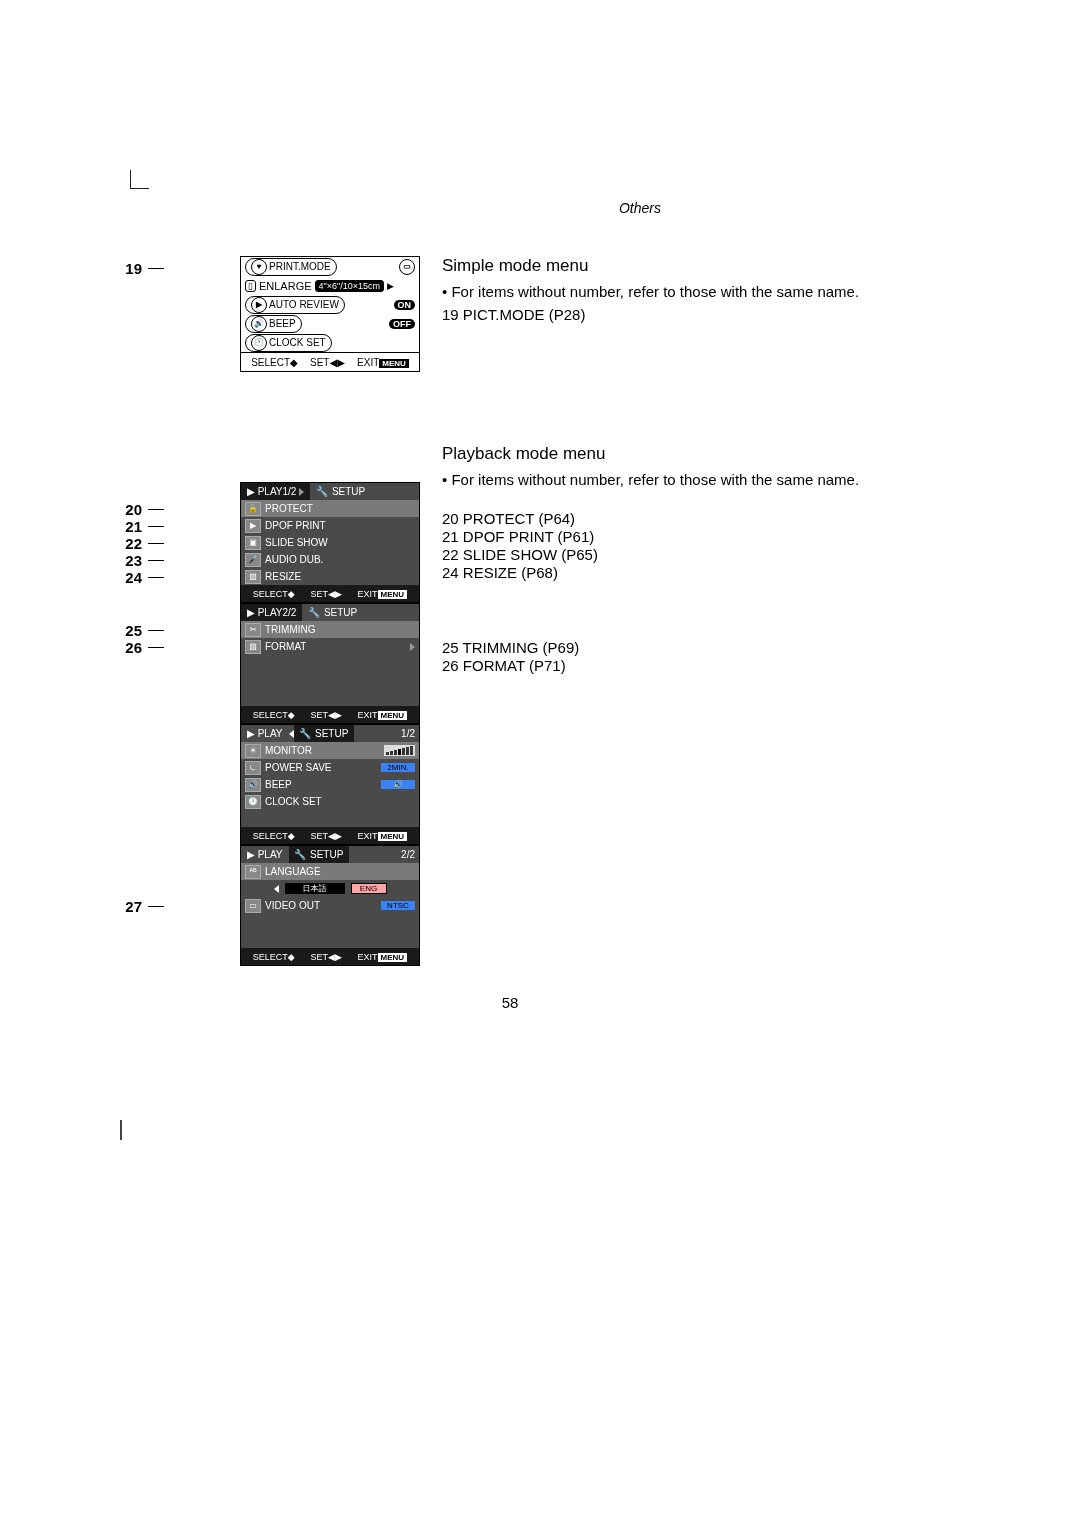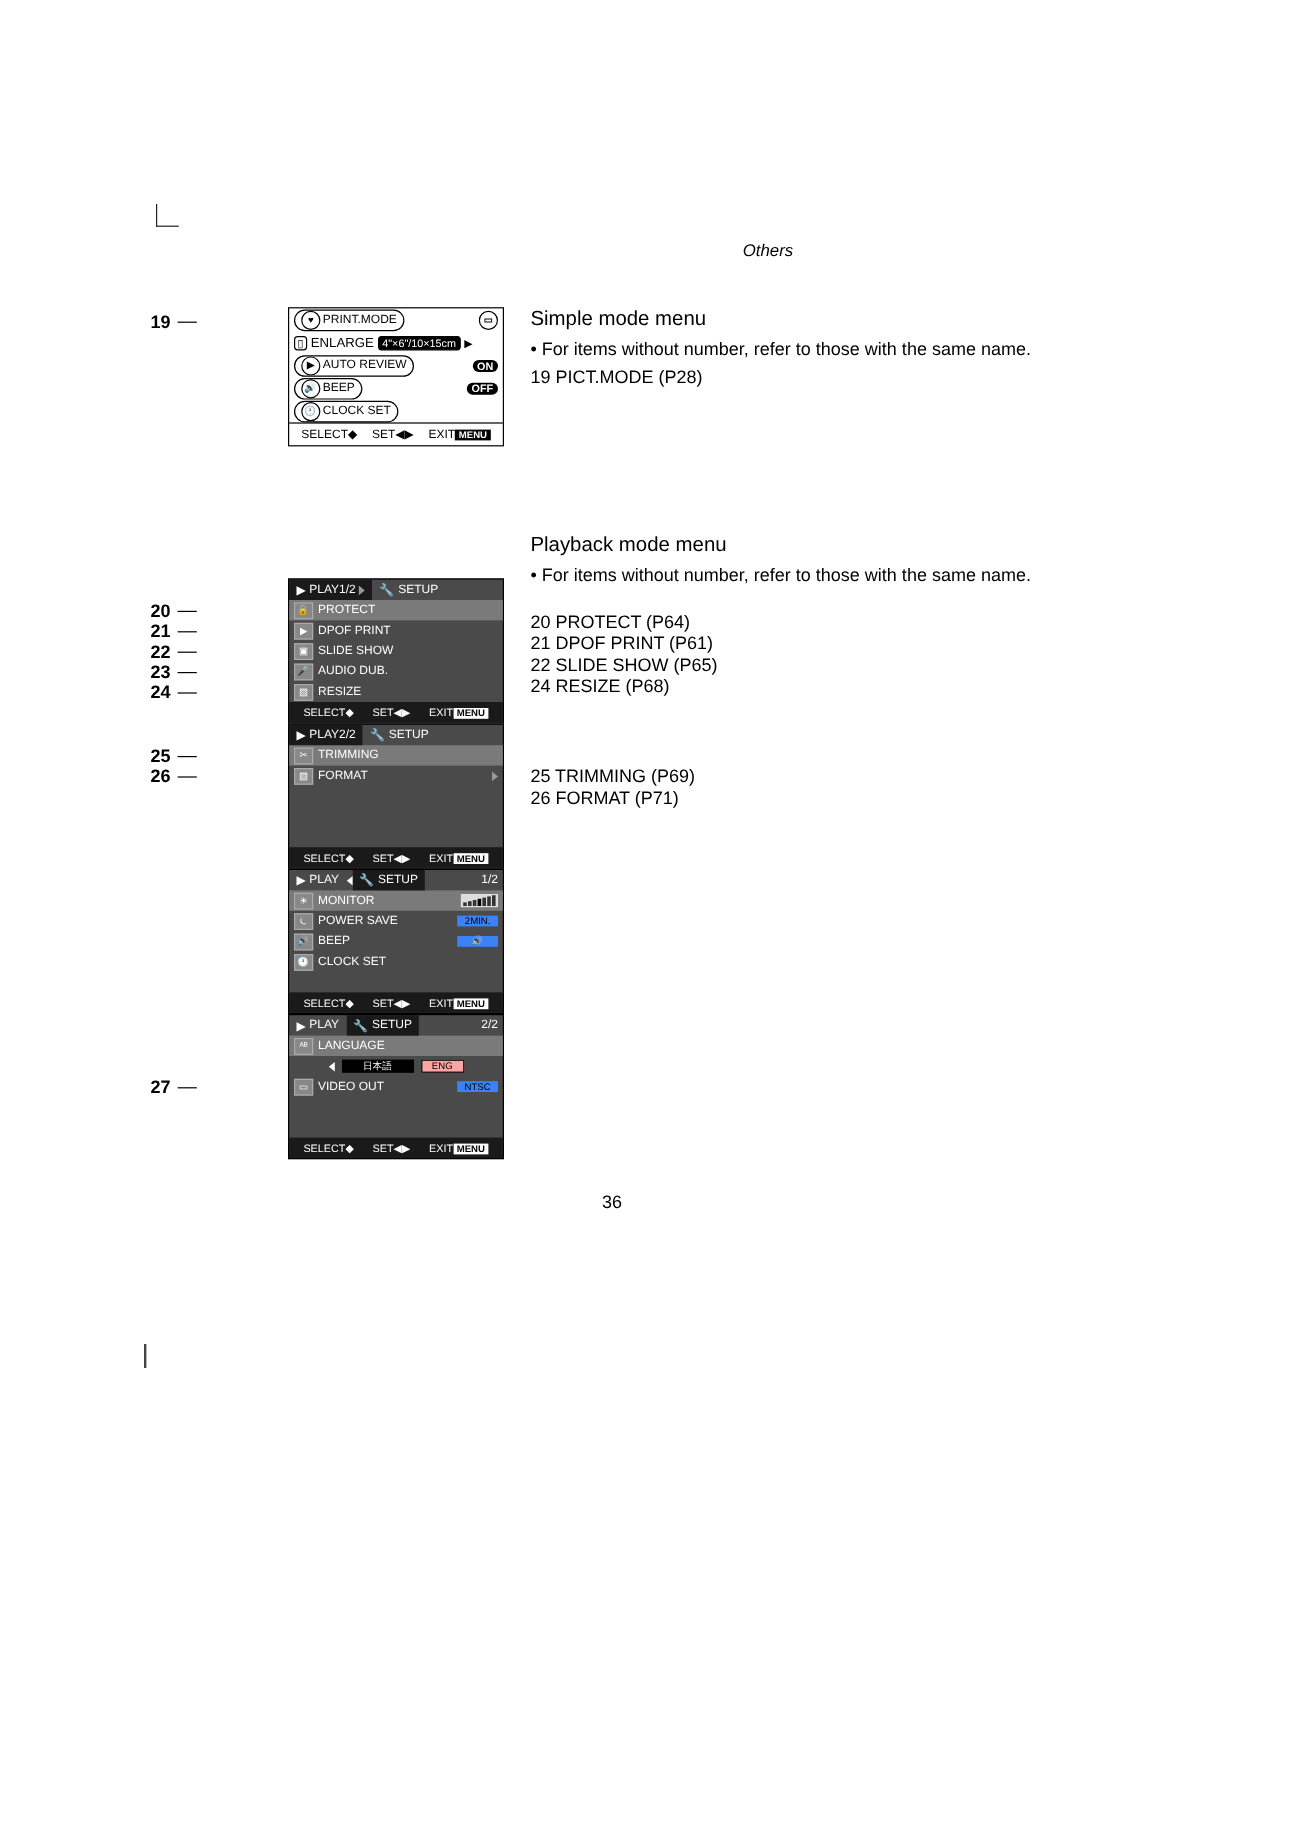--- a/index.html
+++ b/index.html
@@ -544,16 +544,16 @@
 
       <div style="height:56px;"></div>
       <div class="item-line">25  TRIMMING (P69)</div>
       <div class="item-line">26  FORMAT (P71)</div>
 
       <div style="height:240px;"></div>
     </div>
 
   </div>
 
-  <div class="page-num">36</div>
+  <div class="page-num">58</div>
 </div>
 
 <div class="crop-bl"></div>
 
 </body></html>

